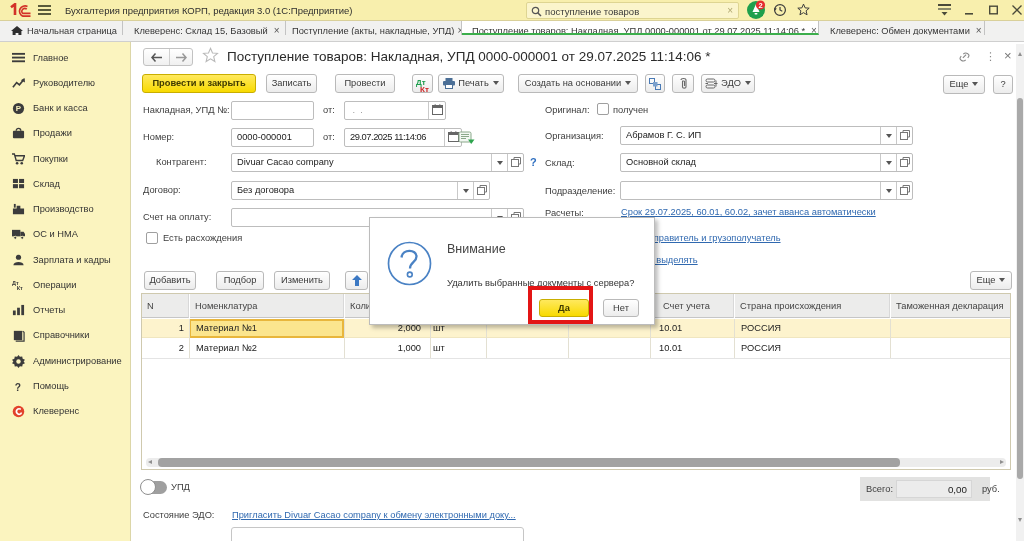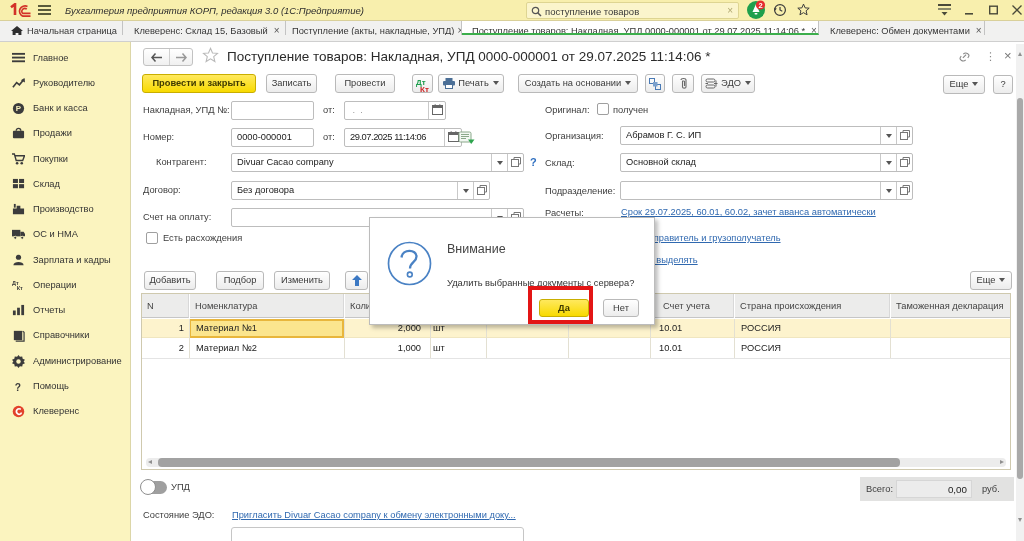--- a/index.html
+++ b/index.html
@@ -1,20 +1,20 @@
 <!DOCTYPE html>
 <html><head><meta charset="utf-8">
 <style>
 *{margin:0;padding:0;box-sizing:border-box;font-family:"Liberation Sans",sans-serif;}
 html,body{width:1024px;height:541px;overflow:hidden;background:#fff;}
 .abs{position:absolute;}
 #stage{position:relative;width:1024px;height:541px;font-size:9.3px;color:#333;}
 
 #topbar{position:absolute;left:0;top:0;width:1024px;height:21px;background:#f8efad;border-bottom:1px solid #d9d09a;}
-#topbar .ttl{position:absolute;left:65px;top:5px;font-size:9.5px;color:#2e2e2e;font-style:italic;}
+#topbar .ttl{position:absolute;left:65px;top:5px;font-size:9.5px;color:#2e2e2e;}
 #burger{position:absolute;left:38px;top:5px;width:13px;height:11px;}
 #burger div{height:2px;background:#5a5a3a;margin-bottom:2px;}
 #search{position:absolute;left:526px;top:2px;width:213px;height:17px;background:#fbf5cc;border:1px solid #ded592;border-radius:2px;}
 #search .txt{position:absolute;left:18px;top:3px;font-size:9.5px;color:#3a3a3a;}
 #search .clr{position:absolute;right:5px;top:2px;color:#b0a870;font-size:10px;}
 
 #tabbar{position:absolute;left:0;top:21px;width:1024px;height:21px;background:#f1f1f0;border-bottom:1px solid #cfcfcf;}
 .tab{position:absolute;top:0;height:14px;border-right:1px solid #c3c3c3;font-size:9.3px;color:#363636;line-height:20px;white-space:nowrap;overflow:hidden;}
 .tab .x{color:#555;margin-left:6px;font-size:10px;}
 .tab.active{background:#fff;border-bottom:2px solid #3cae4c;}
@@ -421,21 +421,21 @@
       <div class="abs" style="left:12px;top:0;width:742px;height:9px;background:#a2a2a2;border-radius:4px;"></div>
       <div class="abs" style="left:2px;top:2px;width:0;height:0;border-top:2.5px solid transparent;border-bottom:2.5px solid transparent;border-right:4px solid #909090;"></div>
       <div class="abs" style="right:2px;top:2px;width:0;height:0;border-top:2.5px solid transparent;border-bottom:2.5px solid transparent;border-left:4px solid #909090;"></div>
     </div>
   </div>
 
   <div class="abs" style="left:10px;top:439px;width:25px;height:13px;background:#9f9f9f;border-radius:7px;"></div>
   <div class="abs" style="left:8px;top:437px;width:16px;height:16px;background:#fff;border:1px solid #8f8f8f;border-radius:50%;"></div>
   <div class="lbl" style="left:39px;top:440px;">УПД</div>
 
-  <div class="abs" style="left:728px;top:435px;width:154px;height:24px;background:#e2e2e1;">
+  <div class="abs" style="left:728px;top:435px;width:130px;height:24px;background:#e2e2e1;">
     <div class="lbl" style="left:6px;top:7px;">Всего:</div>
     <div class="abs" style="left:36px;top:3px;width:76px;height:18px;background:#ececec;border:1px solid #d6d6d6;font-size:9.8px;line-height:17px;text-align:right;padding-right:4px;color:#222;">0,00</div>
     <div class="lbl" style="left:122px;top:7px;">руб.</div>
   </div>
 
   <div class="lbl" style="left:11px;top:468px;">Состояние ЭДО:</div>
   <a class="lnk" style="left:100px;top:468px;">Пригласить Divuar Cacao company к обмену электронными доку...</a>
   <div class="abs" style="left:99px;top:485px;width:293px;height:20px;background:#fff;border:1px solid #c6c6c6;border-radius:3px;"></div>
 </div>
 

